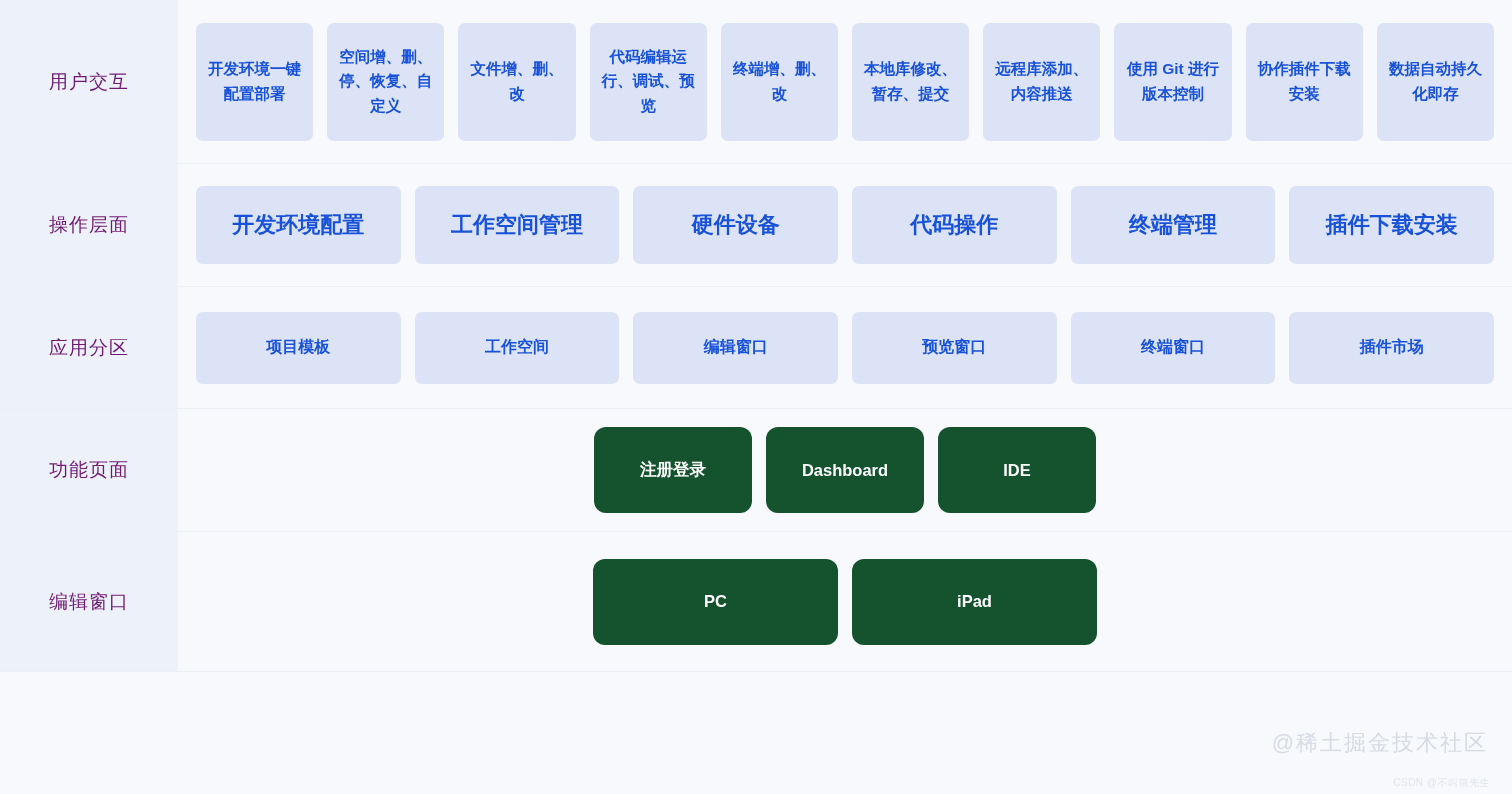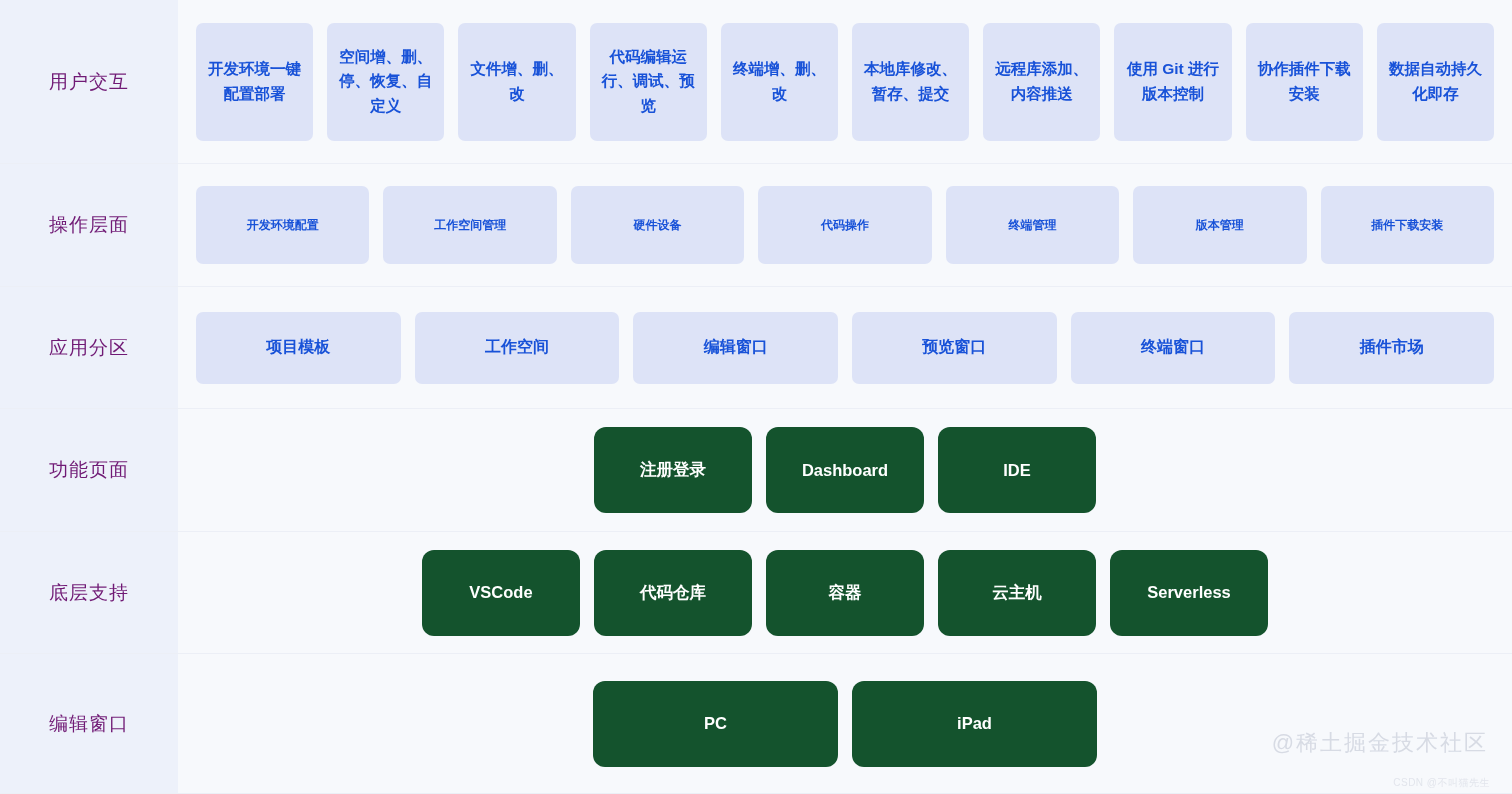--- a/index.html
+++ b/index.html
@@ -64,21 +64,21 @@
   }
   .r1 .card{
     flex:1 1 0;
     height:118px;
     font-size:15.5px;
     padding:6px 10px;
   }
   .r2 .card{
     flex:1 1 0;
     height:78px;
-    font-size:12px;
+    font-size:22px;
   }
   .r3 .card{
     flex:1 1 0;
     height:72px;
     font-size:16px;
   }
 
   
   .bcard{
     background:#14532d;
@@ -144,21 +144,20 @@
   </div>
 
   <div class="row r2">
     <div class="row-label">操作层面</div>
     <div class="row-body">
       <div class="card">开发环境配置</div>
       <div class="card">工作空间管理</div>
       <div class="card">硬件设备</div>
       <div class="card">代码操作</div>
       <div class="card">终端管理</div>
-      <div class="card">版本管理</div>
       <div class="card">插件下载安装</div>
     </div>
   </div>
 
   <div class="row r3">
     <div class="row-label">应用分区</div>
     <div class="row-body">
       <div class="card">项目模板</div>
       <div class="card">工作空间</div>
       <div class="card">编辑窗口</div>
@@ -170,30 +169,20 @@
 
   <div class="row r4">
     <div class="row-label">功能页面</div>
     <div class="row-body center">
       <div class="bcard">注册登录</div>
       <div class="bcard">Dashboard</div>
       <div class="bcard">IDE</div>
     </div>
   </div>
 
-  <div class="row r5">
-    <div class="row-label">底层支持</div>
-    <div class="row-body center">
-      <div class="bcard">VSCode</div>
-      <div class="bcard">代码仓库</div>
-      <div class="bcard">容器</div>
-      <div class="bcard">云主机</div>
-      <div class="bcard">Serverless</div>
-    </div>
-  </div>
 
   <div class="row r6">
     <div class="row-label">编辑窗口</div>
     <div class="row-body center">
       <div class="bcard">PC</div>
       <div class="bcard">iPad</div>
     </div>
   </div>
 
   <div class="watermark">@稀土掘金技术社区</div>

